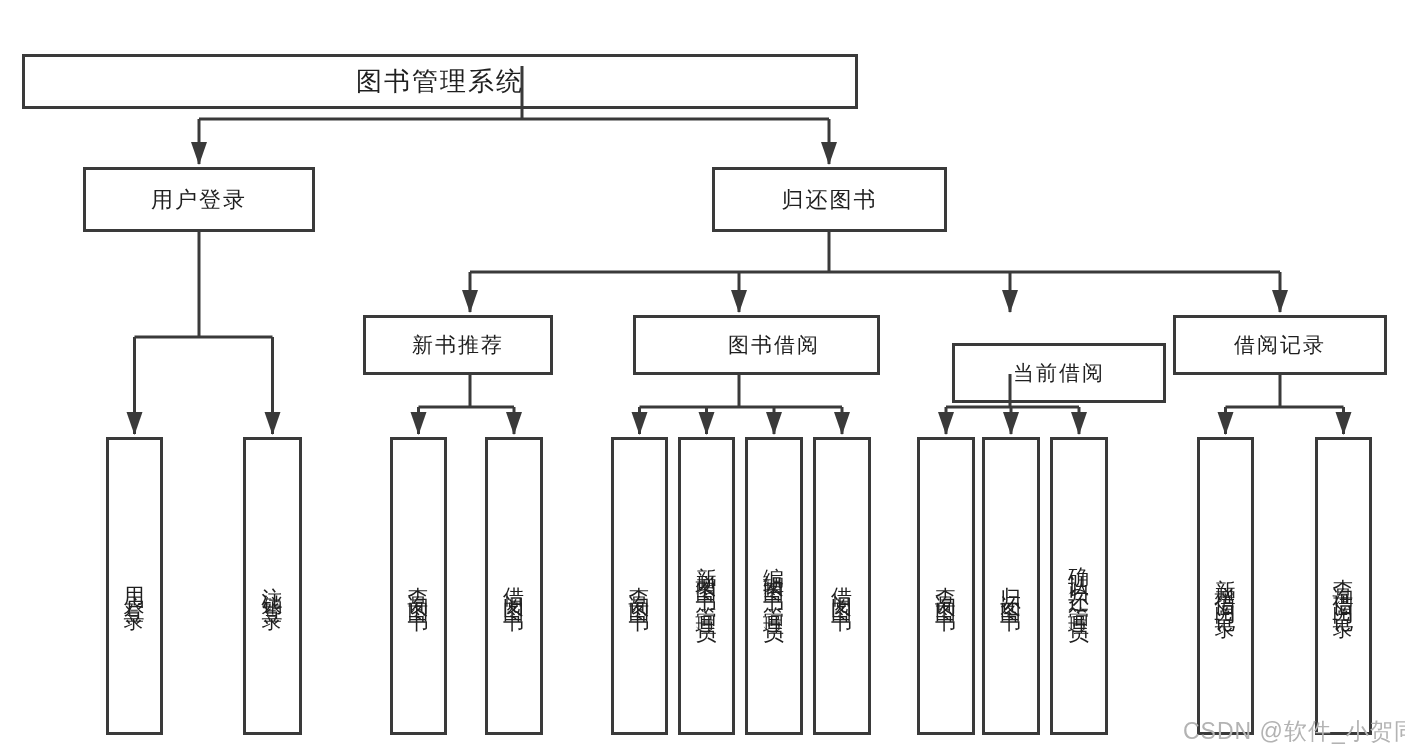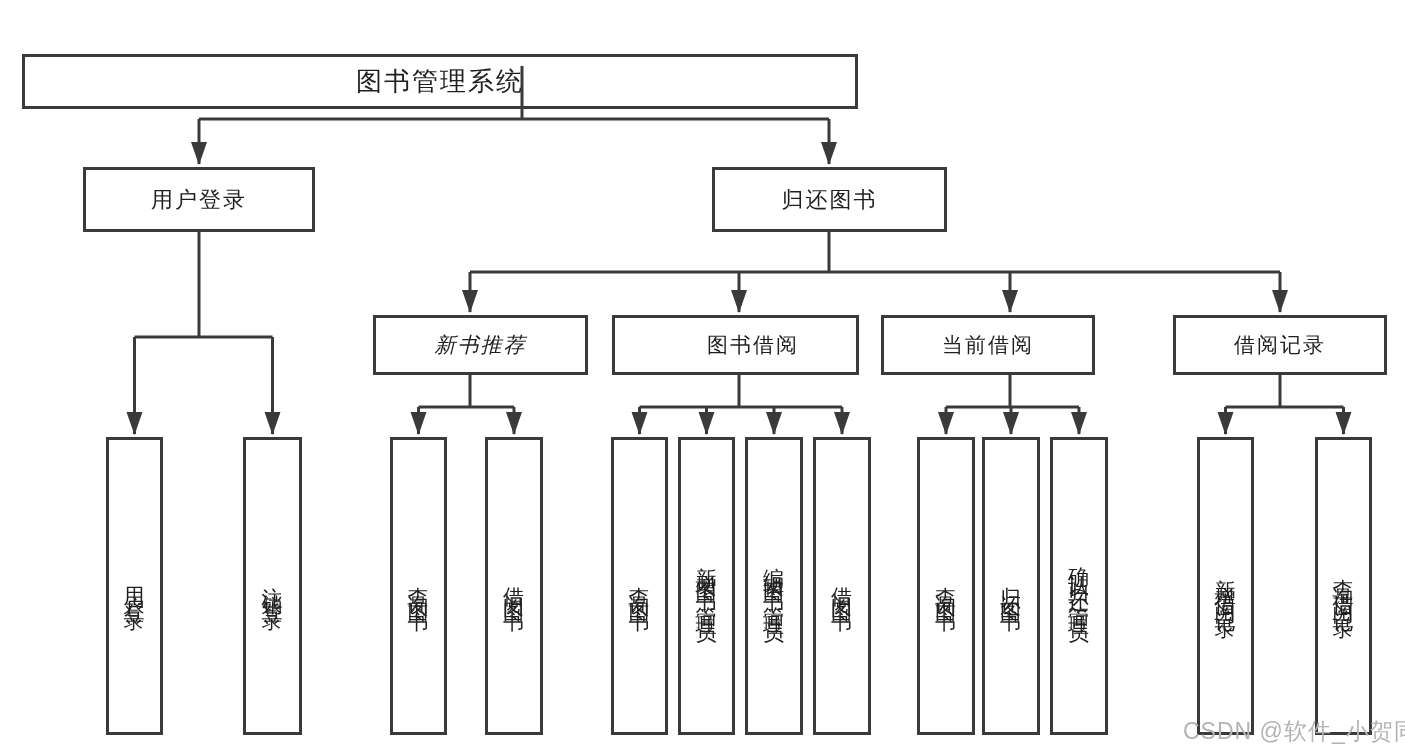--- a/index.html
+++ b/index.html
@@ -123,23 +123,23 @@
       <line x1="1225.5" y1="407" x2="1225.5" y2="434" marker-end="url(#ah)"></line>
       <line x1="1343.5" y1="407" x2="1343.5" y2="434" marker-end="url(#ah)"></line>
     </g>
   </svg>
 
   <div class="node box-root">图书管理系统</div>
 
   <div class="node box-l2" style="left:83px; width:232px;">用户登录</div>
   <div class="node box-l2" style="left:712px; width:235px;">归还图书</div>
 
-  <div class="node box-l3" style="left:373px; width:215px;font-style:italic;">新书推荐</div>
-  <div class="node box-l3" style="left:612px; width:247px;padding-left:35px;">图书借阅</div>
-  <div class="node box-l3" style="left:881px; width:214px;">当前借阅</div>
+  <div class="node box-l3" style="left:363px; width:190px;">新书推荐</div>
+  <div class="node box-l3" style="left:633px; width:247px;padding-left:35px;">图书借阅</div>
+  <div class="node box-l3" style="left:952px; width:214px;margin-top:28px;">当前借阅</div>
   <div class="node box-l3" style="left:1173px; width:214px;">借阅记录</div>
 
   <div class="node leaf" style="left:106px; width:57px;">
     <span class="vtext">用户登录</span>
   </div>
   <div class="node leaf" style="left:243px; width:59px;">
     <span class="vtext">注销登录</span>
   </div>
 
   <div class="node leaf" style="left:390px; width:57px;">

